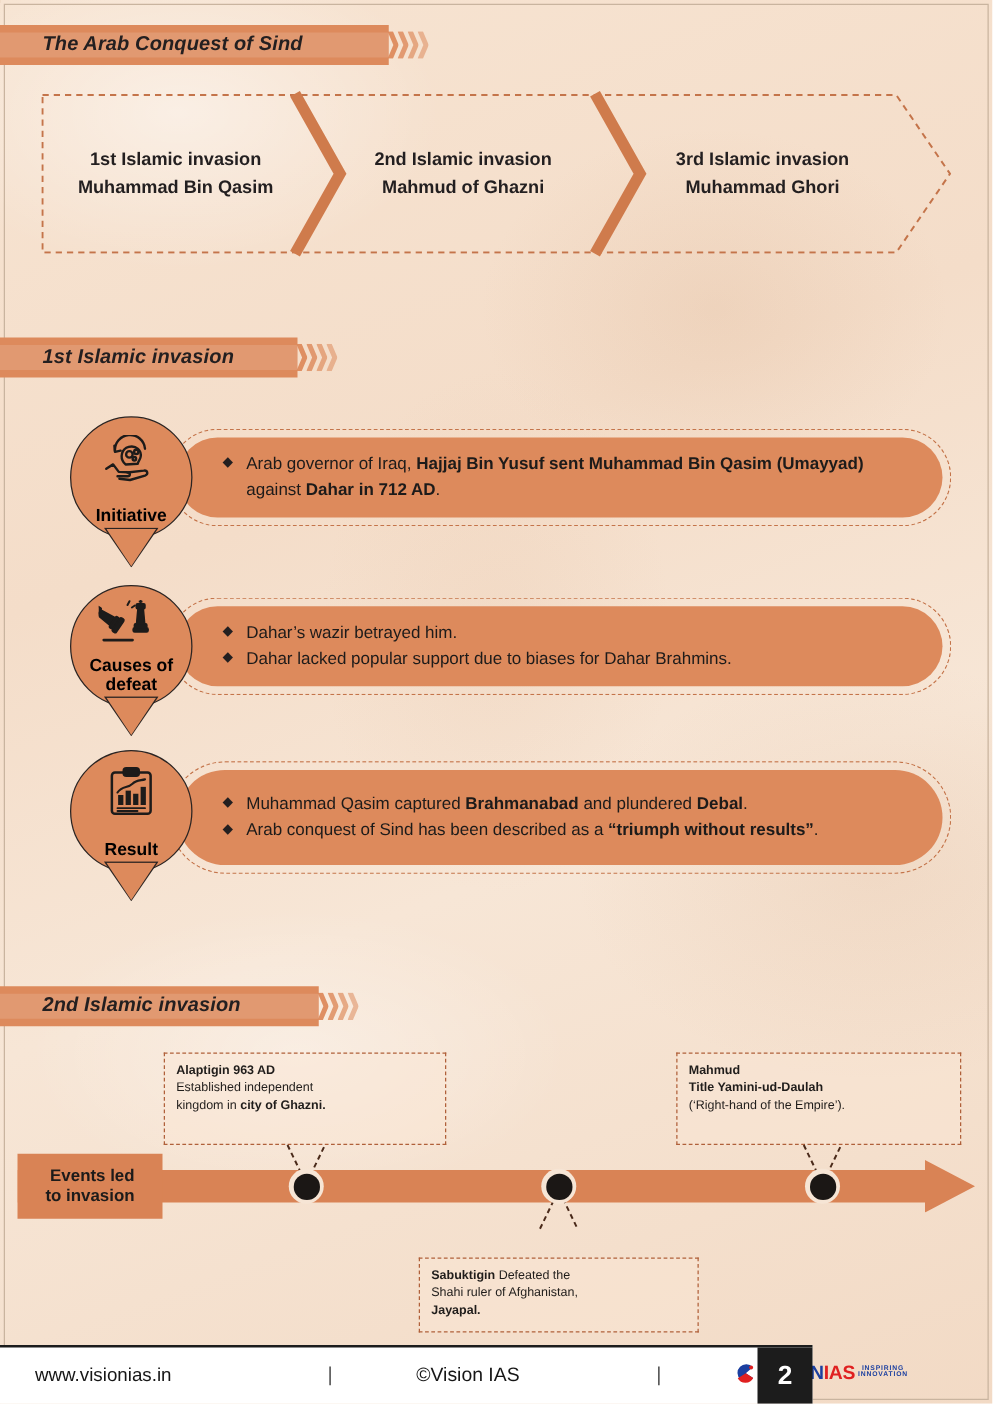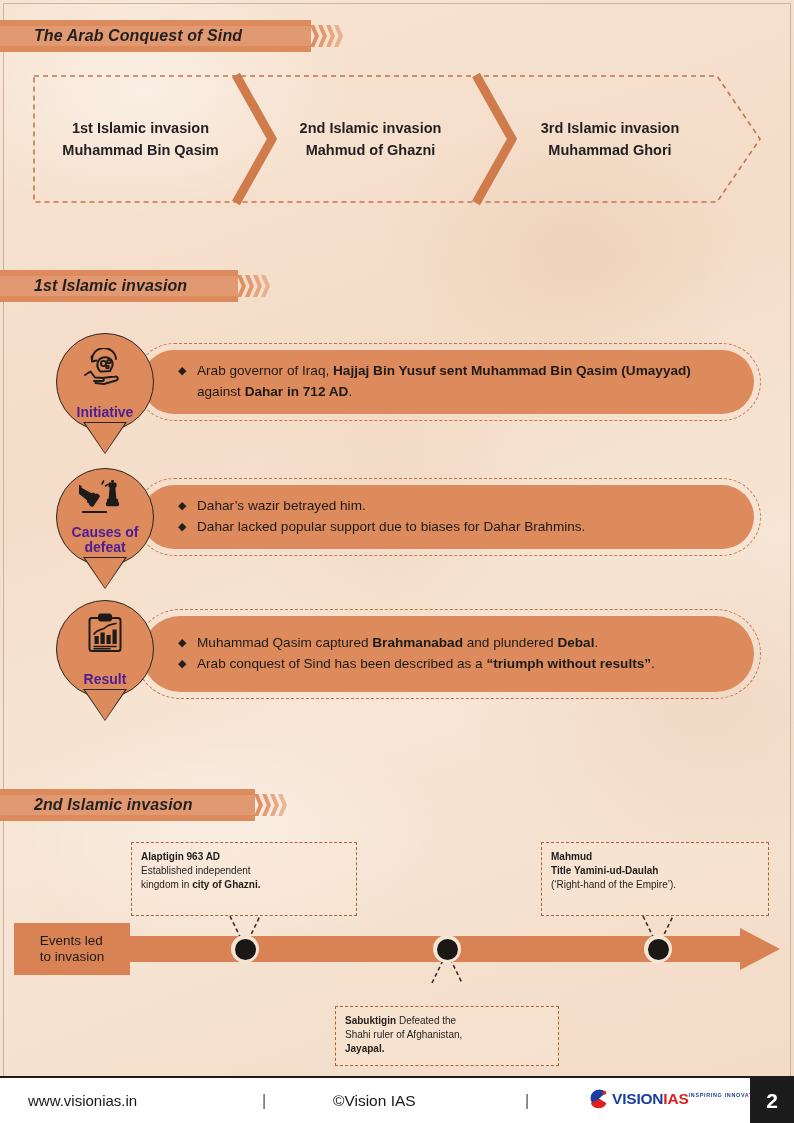--- a/index.html
+++ b/index.html
@@ -120,47 +120,47 @@
   }
   .badge .tailout {
     position:absolute; left:50%; transform:translateX(-50%); bottom:-24px;
     width:44px; height:32px;
     background:#2b2422;
     clip-path: polygon(0 0, 100% 0, 50% 100%);
     z-index:-1;
   }
   .badge .ic { position:absolute; top:14px; left:50%; transform:translateX(-50%); }
   .badge .lbl {
-    font-size:14px; font-weight:bold; color:#4c1d95;
+    font-size:14px; font-weight:bold; color:#000000;
     text-align:center; line-height:1.12; position:relative; z-index:3;
   }
 
   
   #tlarrow { position:absolute; left:14px; top:928px; width:766px; height:42px; }
   #evlabel {
     position:absolute; left:14px; top:923px; width:116px; height:52px;
     background:#d98355;
     display:flex; align-items:center; justify-content:center;
-    font-size:13.5px; font-weight:normal; color:#1d1b1a; text-align:left; line-height:1.22;
+    font-size:13.5px; font-weight:bold; color:#1d1b1a; text-align:right; line-height:1.22;
   }
   .tldot {
     position:absolute; width:28px; height:28px; border-radius:50%;
     background:#f6e5d5; display:flex; align-items:center; justify-content:center;
   }
   .tldot i { width:21px; height:21px; border-radius:50%; background:#1b1715; display:block; }
   .callout {
     position:absolute; border:1.6px dashed #b0603a; background:rgba(250,231,213,.45);
     text-align:left; font-size:10px; color:#201d1b; line-height:1.42;
     padding:7px 9px;
   }
   .colegs { position:absolute; }
 
   
   #footer {
-    position:absolute; left:0; bottom:0; width:794px; height:47px;
+    position:absolute; left:0; bottom:0; width:650px; height:47px;
     background:#ffffff; border-top:2px solid #1c1c1c;
   }
   #footer .fin {
     position:relative; height:100%; display:flex; align-items:center;
   }
   #fwww { position:absolute; left:28px; font-size:15px; color:#161616; }
   #fsep1 { position:absolute; left:262px; font-size:16px; color:#555; }
   #fcopy { position:absolute; left:333px; font-size:15.5px; color:#161616; }
   #fsep2 { position:absolute; left:525px; font-size:16px; color:#555; }
   #flogo { position:absolute; left:588px; top:10px; display:flex; align-items:center; }

